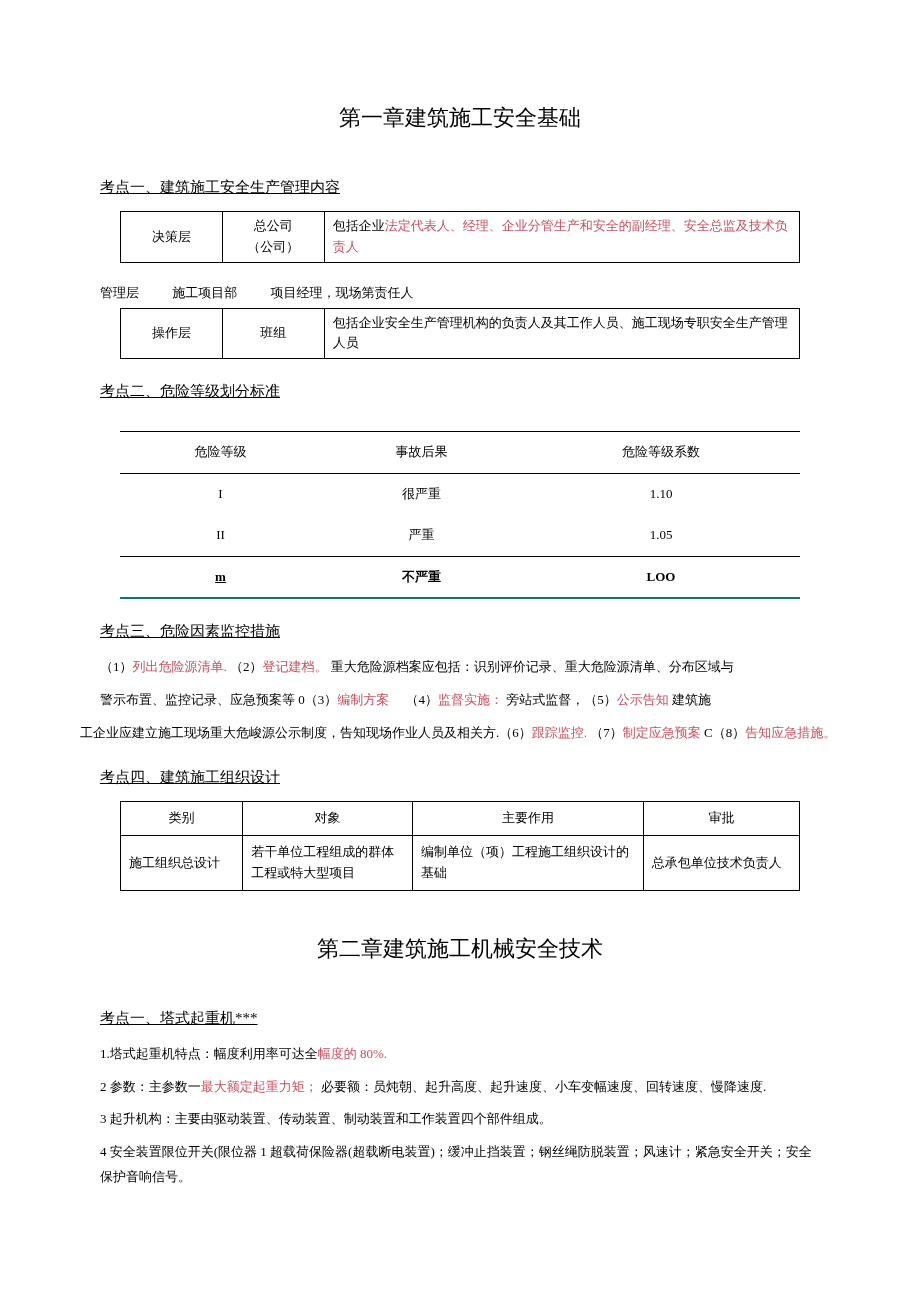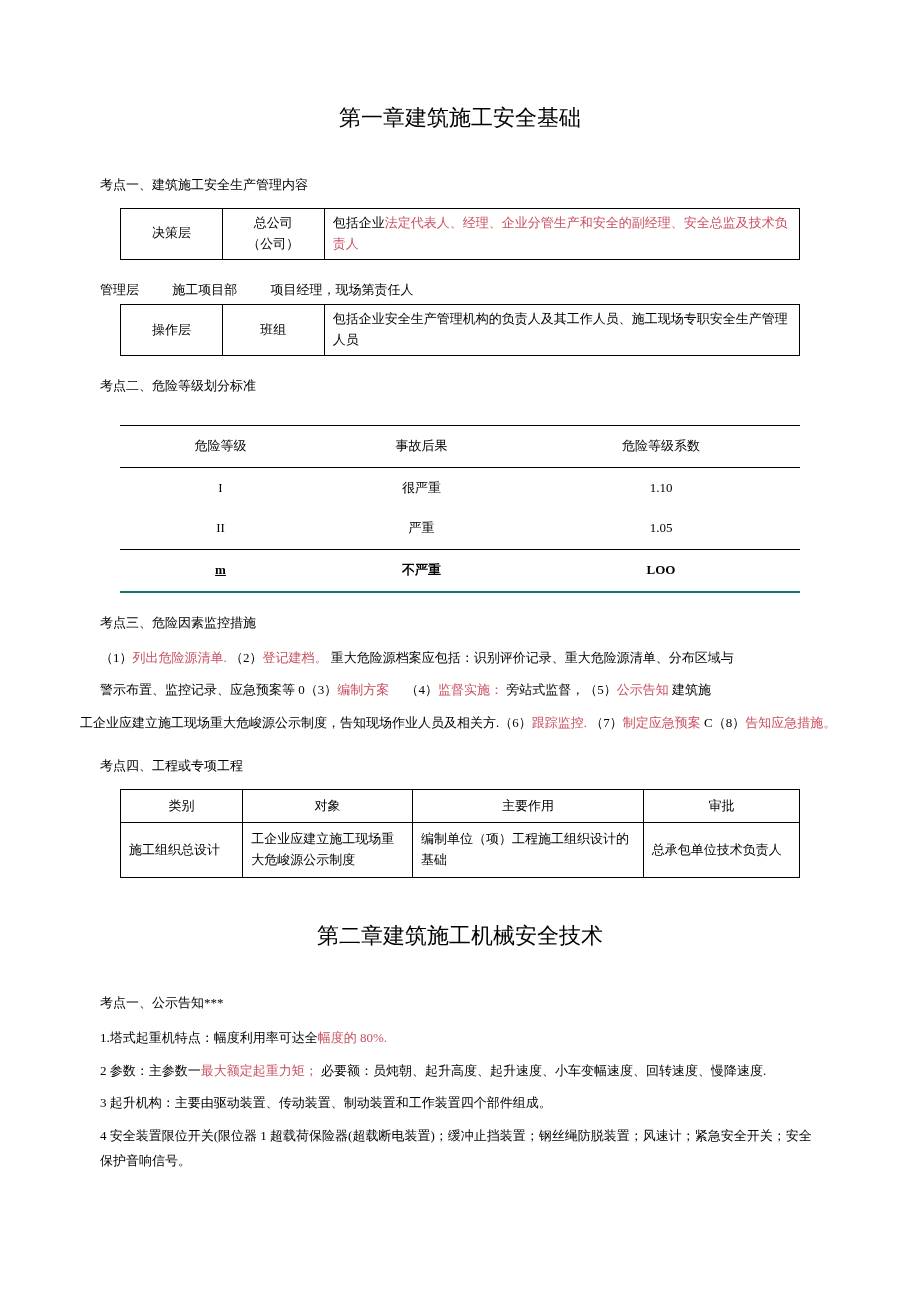--- a/index.html
+++ b/index.html
@@ -11,22 +11,23 @@
       padding: 80px 60px;
       line-height: 1.6;
     }
     .chapter-title {
       text-align: center;
       font-size: 22px;
       font-weight: normal;
       margin: 20px 0 40px 0;
     }
     .section-heading {
-      font-size: 13px;
+      font-size: 15px;
       margin: 20px 0 12px 40px;
+      text-decoration: underline;
     }
     table {
       border-collapse: collapse;
       margin: 0 auto 20px auto;
       width: 85%;
     }
     table.t1 td {
       border: 1px solid #000;
       padding: 4px 8px;
       vertical-align: middle;
@@ -162,42 +163,42 @@
   <span>　（4）</span><span class="red">监督实施：</span>
   <span>旁站式监督，（5）</span><span class="red">公示告知</span>
   <span>建筑施</span>
 </div>
 <div class="para-wide">
   <span>工企业应建立施工现场重大危峻源公示制度，告知现场作业人员及相关方.（6）</span><span class="red">跟踪监控.</span>
   <span>（7）</span><span class="red">制定应急预案</span>
   <span> C（8）</span><span class="red">告知应急措施。</span>
 </div>
 
-<div class="section-heading">考点四、工程或专项工程</div>
+<div class="section-heading">考点四、建筑施工组织设计</div>
 
 <table class="t3">
   <tbody>
       <tr>
     <th class="c1">类别</th>
     <th class="c2">对象</th>
     <th class="c3">主要作用</th>
     <th class="c4">审批</th>
   </tr>
   <tr>
     <td>施工组织总设计</td>
-    <td>工企业应建立施工现场重大危峻源公示制度</td>
+    <td>若干单位工程组成的群体工程或特大型项目</td>
     <td>编制单位（项）工程施工组织设计的基础</td>
     <td>总承包单位技术负责人</td>
   </tr>
 </tbody>
   </table>
 
 <h1 class="chapter-title" style="margin-top:40px">第二章建筑施工机械安全技术</h1>
 
-<div class="section-heading">考点一、公示告知***</div>
+<div class="section-heading">考点一、塔式起重机***</div>
 
 <div class="body-text">
   <span>1.塔式起重机特点：幅度利用率可达全</span><span class="red">幅度的 80%.</span>
 </div>
 <div class="body-text">
   <span>2 参数：主参数一</span><span class="red">最大额定起重力矩；</span>
   <span>必要额：员炖朝、起升高度、起升速度、小车变幅速度、回转速度、慢降速度.</span>
 </div>
 <div class="body-text">3 起升机构：主要由驱动装置、传动装置、制动装置和工作装置四个部件组成。</div>
 <div class="body-text">4 安全装置限位开关(限位器 1 超载荷保险器(超载断电装置)；缓冲止挡装置；钢丝绳防脱装置；风速计；紧急安全开关；安全保护音响信号。</div>

